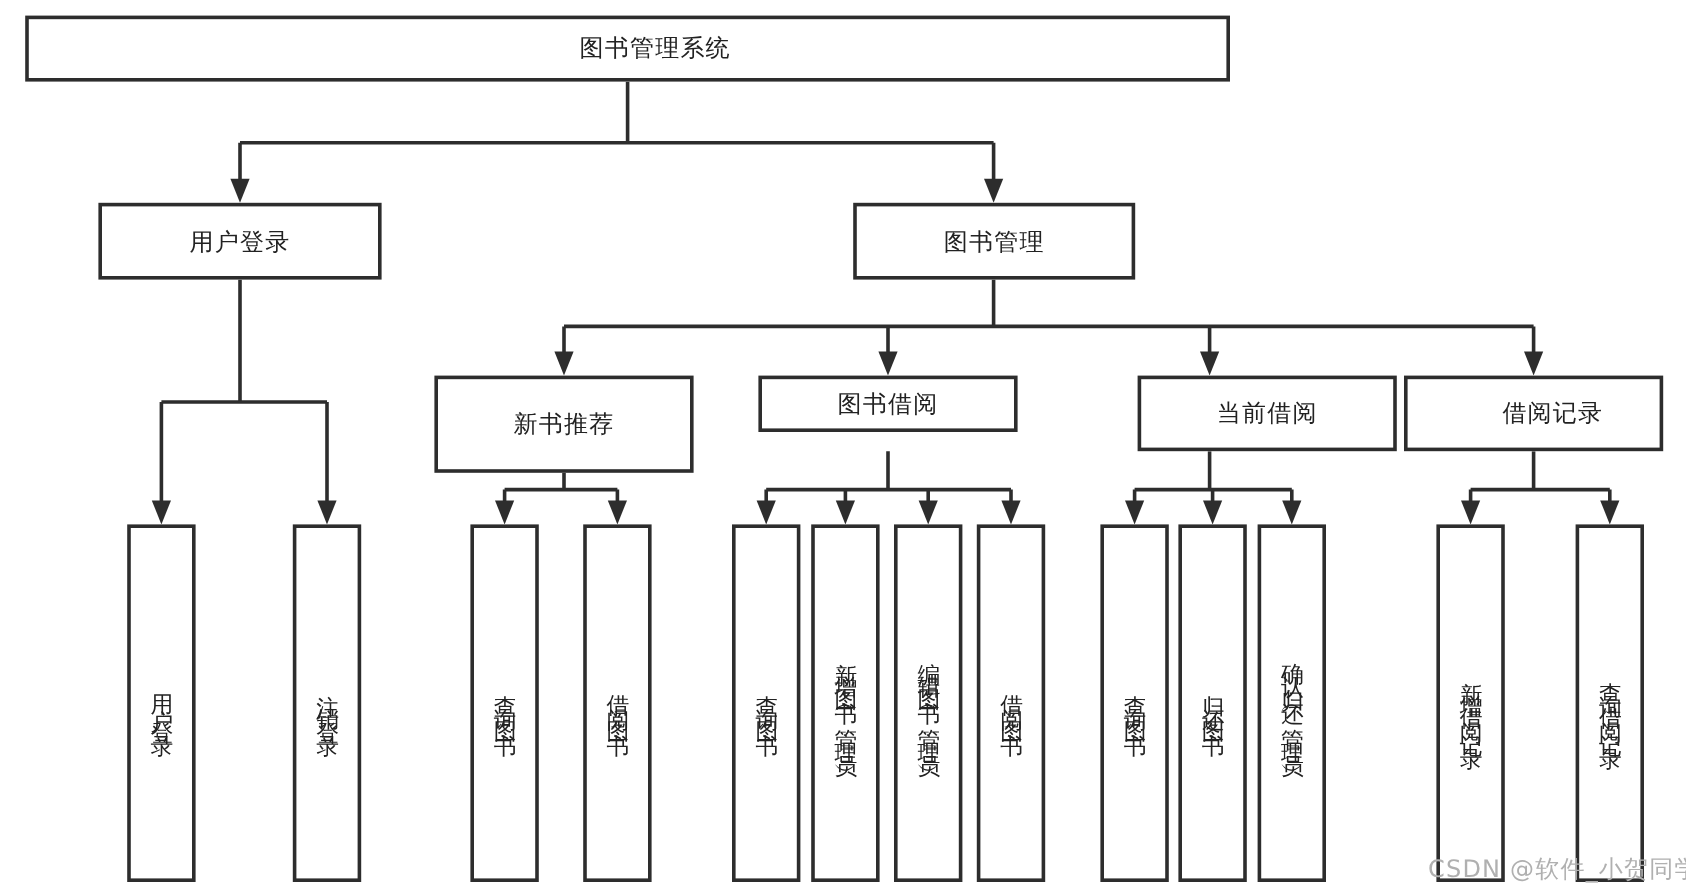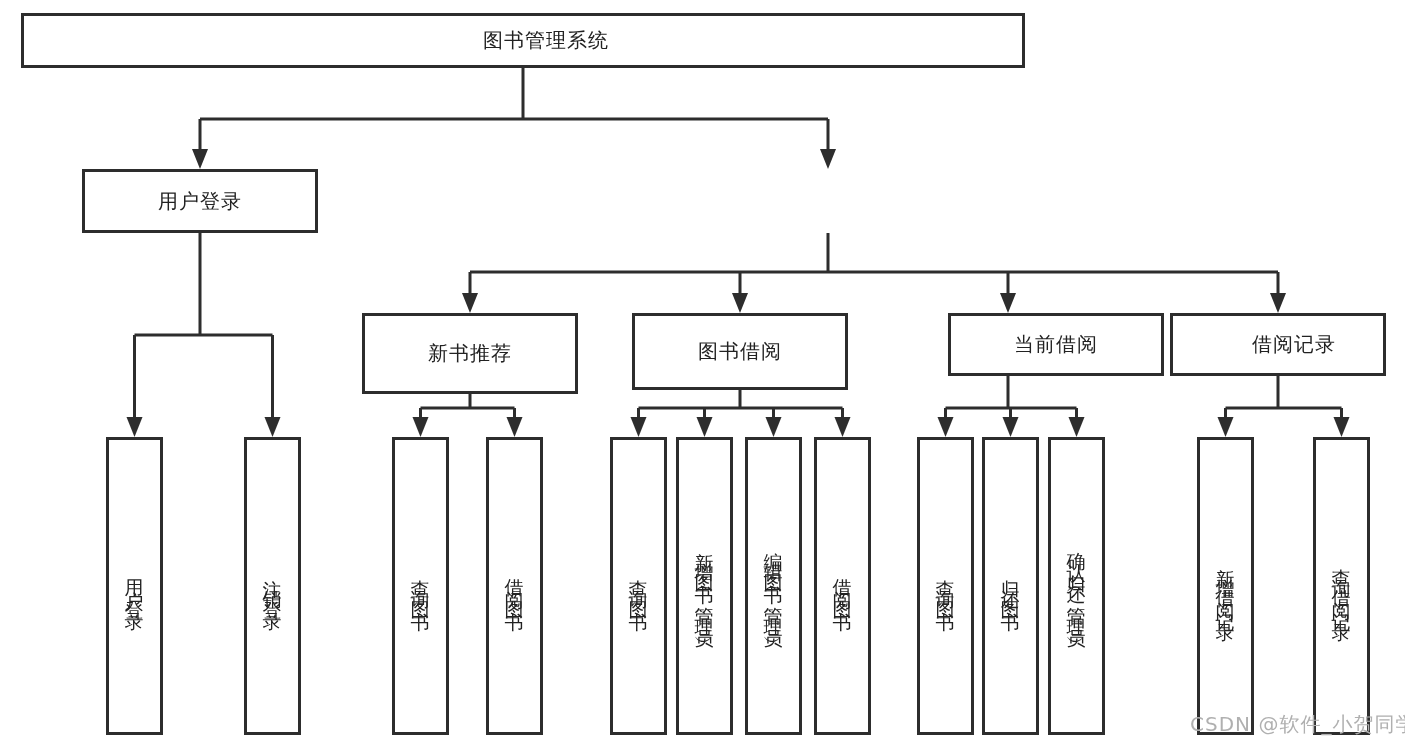--- a/index.html
+++ b/index.html
@@ -85,23 +85,24 @@
       <polygon points="1002.5,417 1018.5,417 1010.5,437"></polygon>
       <polygon points="1068.5,417 1084.5,417 1076.5,437"></polygon>
       <polygon points="1217.5,417 1233.5,417 1225.5,437"></polygon>
       <polygon points="1333.5,417 1349.5,417 1341.5,437"></polygon>
     </g>
   </svg>
 
   <div class="box hbox" style="left:21px; top:13px; width:1004px; height:55px;padding-left:46px;">图书管理系统</div>
 
   <div class="box hbox" style="left:82px; top:169px; width:236px; height:64px;">用户登录</div>
+  <div class="box hbox" style="left:711px; top:169px; width:235px; height:64px;">图书管理</div>
 
   <div class="box hbox" style="left:362px; top:313px; width:216px; height:81px;">新书推荐</div>
-  <div class="box hbox" style="left:632px; top:313px; width:216px; height:77px;">图书借阅</div>
+  <div class="box hbox" style="left:632px; top:313px; width:216px; height:47px;">图书借阅</div>
   <div class="box hbox" style="left:900px; top:313px; width:216px; height:63px;margin-left:48px;">当前借阅</div>
   <div class="box hbox" style="left:1170px; top:313px; width:216px; height:63px;padding-left:32px;">借阅记录</div>
 
   <div class="box vbox" style="left:106px; top:437px; width:57px; height:298px;">用户登录</div>
   <div class="box vbox" style="left:244px; top:437px; width:57px; height:298px;">注销登录</div>
 
   <div class="box vbox" style="left:392px; top:437px; width:57px; height:298px;">查询图书</div>
   <div class="box vbox" style="left:486px; top:437px; width:57px; height:298px;">借阅图书</div>
 
   <div class="box vbox" style="left:610px; top:437px; width:57px; height:298px;">查询图书</div>

